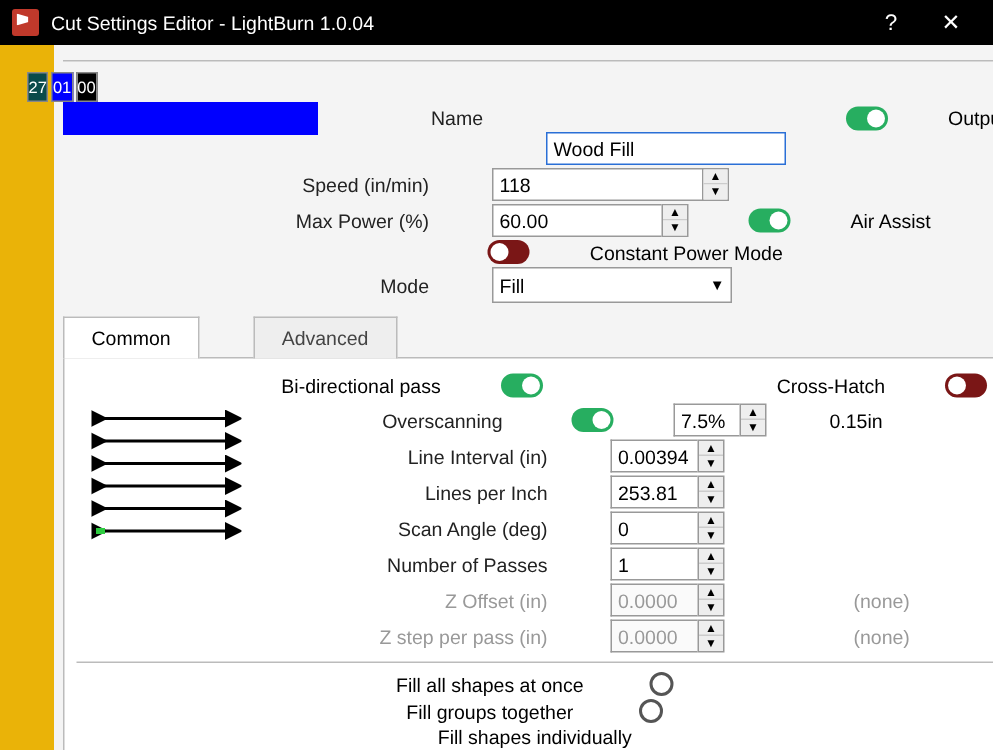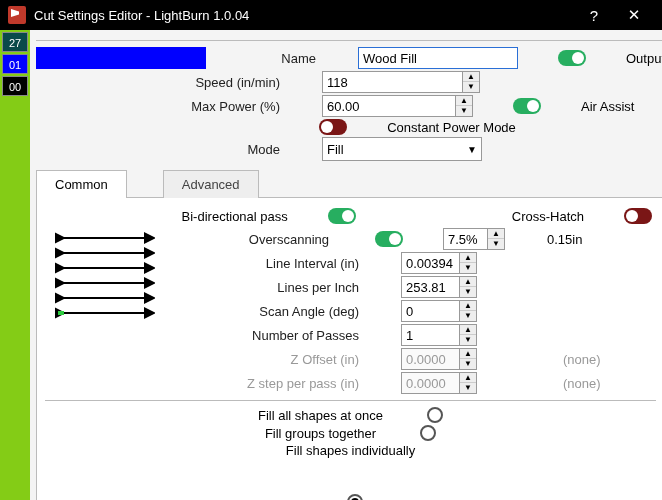--- a/index.html
+++ b/index.html
@@ -3,21 +3,21 @@
 <meta charset="utf-8">
 <style>
   * { box-sizing: border-box; margin: 0; padding: 0; font-family: "Segoe UI", Tahoma, sans-serif; font-size: 13px; }
   body { background: #f0f0f0; width: 662px; height: 500px; overflow: hidden; }
   .titlebar { background: #000; color: #fff; height: 30px; display: flex; align-items: center; padding: 0 8px; }
   .titlebar .appicon { width: 18px; height: 18px; background: #c0392b; border-radius: 2px; margin-right: 8px; position:relative; }
   .titlebar .appicon::after{content:"";position:absolute;left:3px;top:3px;width:8px;height:8px;background:#fff;clip-path:polygon(0 0,100% 30%,100% 70%,0 100%);}
   .titlebar .title { flex: 1; }
   .titlebar .winbtn { width: 40px; text-align: center; font-size: 15px; }
   .main { display: flex; height: calc(100% - 30px); background: #f4f4f4; }
-  .palette { width: 30px; background: #84cc16; padding: 2px; display:flex; flex-direction:column; gap:2px;}
+  .palette { width: 30px; background: #eab308; padding: 18px; display:flex; flex-direction:row; gap:2px;}
   .swatch { width:26px; height:20px; color:#fff; text-align:center; line-height:20px; font-size:11px; border:1px solid #888;}
   .content { flex:1; padding:6px 12px 6px 6px; position:relative;}
   .grouprule { border-top:1px solid #bbb; margin:4px 0 6px 0;}
   .row { display:flex; align-items:center; margin:2px 0;gap:36px; }
   .lbl { text-align:right; padding-right:6px; color:#222;}
   .lbl.dis { color:#999;}
   .tinput { height:22px; border:1px solid #999; background:#fff; padding:0 4px; }
   .spin { display:flex; }
   .spin input { width:58px; height:22px; border:1px solid #999; border-right:none; padding:0 4px;}
   .spin .btns { display:flex; flex-direction:column; border:1px solid #999;}
@@ -55,40 +55,40 @@
     <div class="swatch" style="background:#0000ff">01</div>
     <div class="swatch" style="background:#000000">00</div>
   </div>
 
   <div class="content">
     <div class="grouprule"></div>
 
     <div class="row">
       <div class="colstrip"></div>
       <div class="lbl" style="width:80px">Name</div>
-      <input class="tinput" style="width: 160px; border-color: rgb(42, 111, 214);" value="Wood Fill">
+      <input class="tinput" style="width: 160px; border-color: rgb(42, 111, 214); margin-top: 41px;" value="Wood Fill">
       <span class="toggle on"></span>
       <span>Output</span>
     </div>
 
     <div class="row">
       <div class="lbl" style="width:250px">Speed (in/min)</div>
       <div class="spin">
         <input style="width: 140px;" value="118">
         <div class="btns">
             <div>▲</div>
             <div>▼</div>
           </div>
       </div>
     </div>
 
     <div class="row">
       <div class="lbl" style="width:250px">Max Power (%)</div>
       <div class="spin">
-        <input style="width: 133px;" value="60.00">
+        <input style="width: 113px;" value="60.00">
         <div class="btns">
             <div>▲</div>
             <div>▼</div>
           </div>
       </div>
       <span class="toggle on"></span>
       <span>Air Assist</span>
     </div>
 
     <div class="row" style="justify-content:center; margin-left:130px;">

